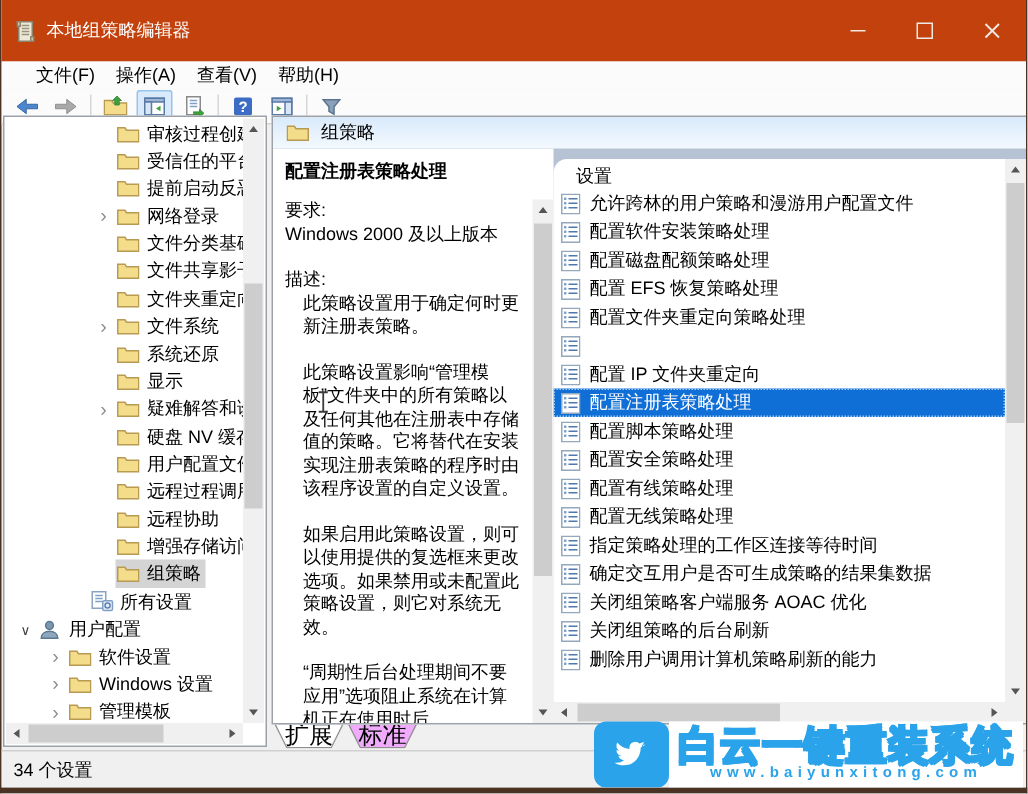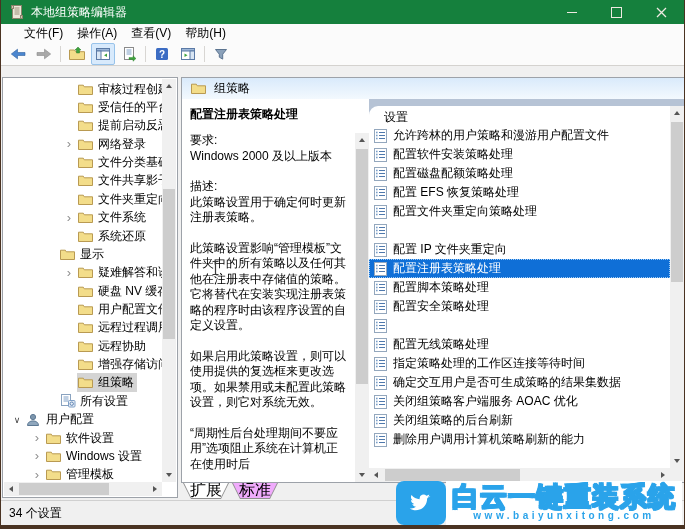--- a/index.html
+++ b/index.html
@@ -1,21 +1,21 @@
 <!DOCTYPE html>
 <html><head>
 <meta charset="utf-8">
 <style>
   html,body{margin:0;padding:0;width:685px;height:529px;overflow:hidden;}
   body{font-family:"Liberation Sans","DejaVu Sans",sans-serif;font-size:12px;color:#000;}
   .window{position:relative;width:685px;height:529px;box-sizing:border-box;
     border-left:1px solid #4a3322;border-right:1px solid #4a3322;border-bottom:4px solid #4a3322;
     background:#f0f0f0;overflow:hidden;}
   
-  .titlebar{height:24px;background:#15803d;display:flex;align-items:center;color:#fff;}
+  .titlebar{height:41px;background:#c2410c;display:flex;align-items:center;color:#fff;}
   .title-icon{margin-left:8px;width:16px;height:16px;flex:none;}
   .title-text{margin-left:6px;font-size:12px;}
   .title-spacer{flex:1;}
   .cap-btn{width:45px;height:30px;display:flex;align-items:center;justify-content:center;}
   .glyph-min{width:10px;height:1px;background:#efe9e2;}
   .glyph-max{width:9px;height:9px;border:1px solid #efe9e2;}
   
   .menubar{height:18px;background:#fbfbfb;display:flex;align-items:center;padding-left:16px;}
   .menu-item{padding:0 7px;height:18px;line-height:18px;}
   .toolbar{height:23px;background:#fbfbfb;border-bottom:1px solid #d4d2cf;display:flex;align-items:center;padding-left:4px;}
@@ -49,21 +49,21 @@
     border:1px solid #9da2a9;background:#fff;display:flex;flex-direction:column;}
   .pane-header{height:21px;flex:none;background:linear-gradient(#d9eafb,#f3f9fe);display:flex;align-items:center;gap:8px;padding-left:9px;}
   .extended{flex:1;display:flex;background:#b6c3d5;position:relative;overflow:hidden;}
   
   .desc-panel{width:187px;flex:none;background:#fff;position:relative;overflow:hidden;}
   .desc-title{font-weight:bold;padding:7px 8px 0 8px;}
   .desc-scrollzone{position:absolute;top:34px;left:0;right:0;bottom:0;}
   .desc-content{position:absolute;top:0;left:8px;right:20px;bottom:0;overflow:hidden;line-height:15.5px;}
   .desc-content .blk{margin:0 0 15px 0;}
   .desc-content .lbl{margin:0;}
-  .desc-content p{margin:0 0 15px 0;}
+  .desc-content p{margin:0 0 15px 12px;}
   .desc-content a{color:#0066cc;text-decoration:underline;}
   .desc-vscroll{top:0;right:0;width:14px;bottom:0;}
   .desc-vscroll .thumb{left:1px;right:1px;top:16px;height:235px;}
   
   .list-area{flex:1;position:relative;}
   .list-white{position:absolute;top:7px;left:0;right:0;bottom:0;background:#fff;border-top-left-radius:9px;}
   .list-header{position:absolute;top:9px;left:15px;height:18px;line-height:18px;}
   .list-items{position:absolute;top:27px;left:0;right:14px;bottom:14px;overflow:hidden;}
   .list-row{height:19px;display:flex;align-items:center;gap:6px;padding-left:5px;}
   .lr-icon{width:13px;height:14px;flex:none;display:flex;align-items:center;}
@@ -280,21 +280,21 @@
     <span class="tw-arrow"></span>
     <span class="tw-core">
       <span class="tw-icon">
               <svg width="15" height="13" viewBox="0 0 15 13">
                 <path d="M.5 11.5V2.2h4.8l1 1.6h8.2v7.7z" fill="#f3dd8a" stroke="#b99a52"></path>
               </svg>
             </span>
       <span class="tw-label">系统还原</span>
     </span>
   </div>
-        <div class="tree-row" style="padding-left: 40px;">
+        <div class="tree-row" style="padding-left: 58px;">
     <span class="tw-arrow"></span>
     <span class="tw-core">
       <span class="tw-icon">
               <svg width="15" height="13" viewBox="0 0 15 13">
                 <path d="M.5 11.5V2.2h4.8l1 1.6h8.2v7.7z" fill="#f3dd8a" stroke="#b99a52"></path>
               </svg>
             </span>
       <span class="tw-label">显示</span>
     </span>
   </div>
@@ -618,20 +618,21 @@
             <div class="list-row">
     <span class="lr-icon">
                 <svg width="13" height="14" viewBox="0 0 13 14">
                   <rect x="0.5" y="0.5" width="12" height="13" fill="#fff" stroke="#93a7bd"></rect>
                   <path d="M5 3.5h6M5 6.5h6M5 9.5h6" stroke="#4f79ad"></path>
                   <rect x="2" y="2.7" width="1.6" height="1.6" fill="#7ba0c9"></rect>
                   <rect x="2" y="5.7" width="1.6" height="1.6" fill="#7ba0c9"></rect>
                   <rect x="2" y="8.7" width="1.6" height="1.6" fill="#7ba0c9"></rect>
                 </svg>
               </span>
+    <span class="lr-label">配置有线策略处理</span>
   </div>
             <div class="list-row">
     <span class="lr-icon">
                 <svg width="13" height="14" viewBox="0 0 13 14">
                   <rect x="0.5" y="0.5" width="12" height="13" fill="#fff" stroke="#93a7bd"></rect>
                   <path d="M5 3.5h6M5 6.5h6M5 9.5h6" stroke="#4f79ad"></path>
                   <rect x="2" y="2.7" width="1.6" height="1.6" fill="#7ba0c9"></rect>
                   <rect x="2" y="5.7" width="1.6" height="1.6" fill="#7ba0c9"></rect>
                   <rect x="2" y="8.7" width="1.6" height="1.6" fill="#7ba0c9"></rect>
                 </svg>

